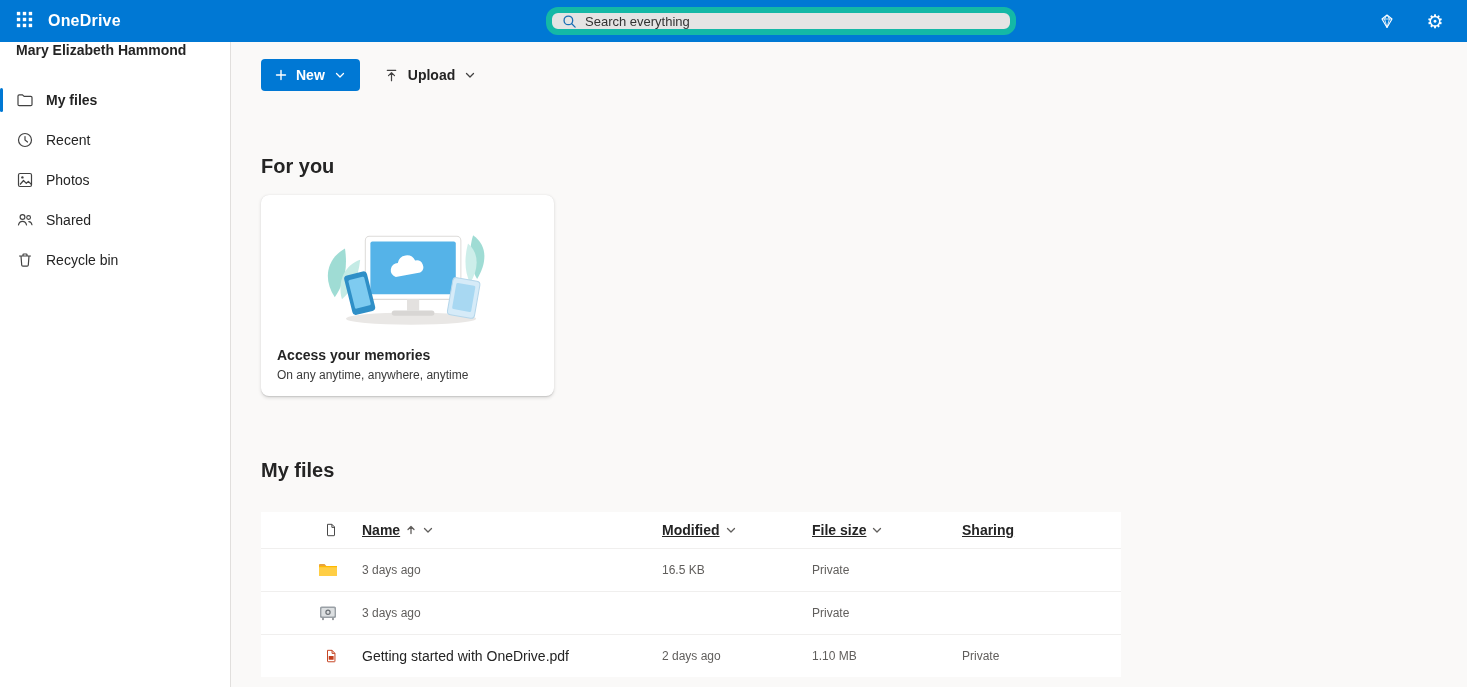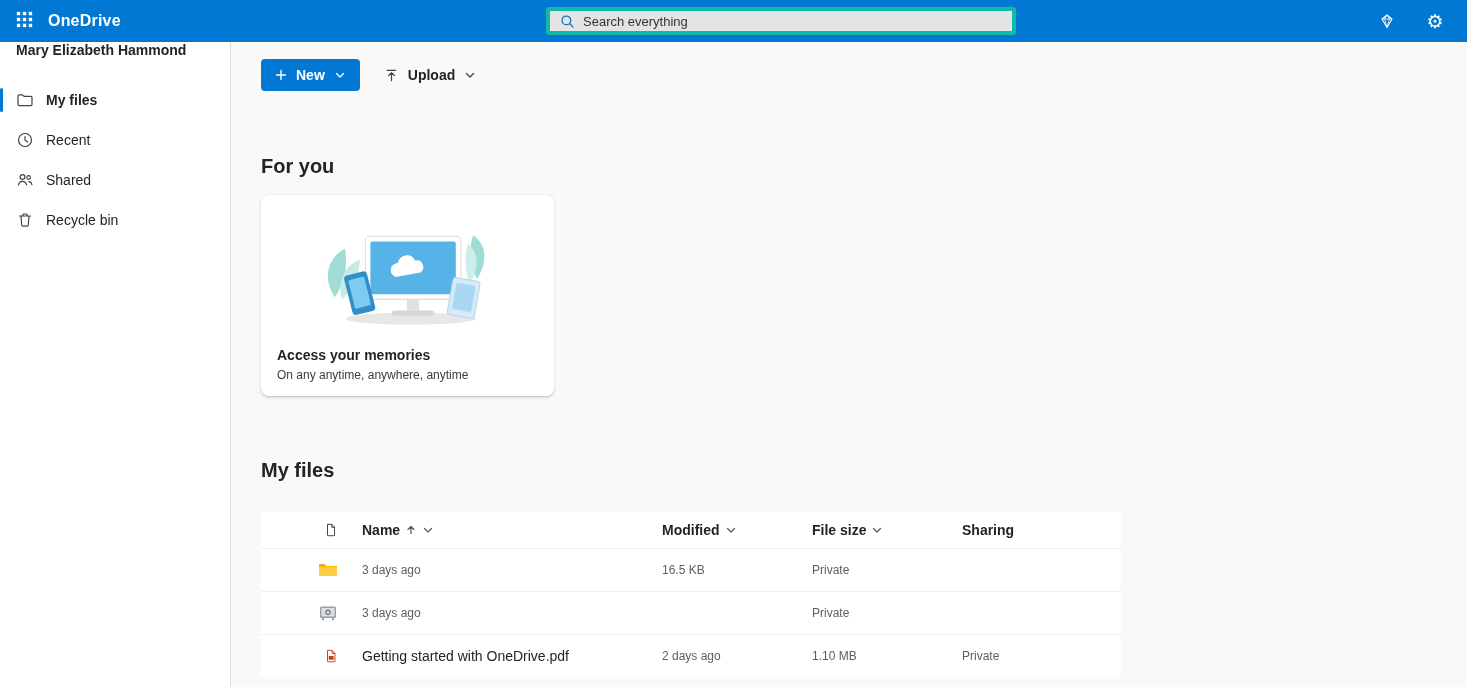--- a/index.html
+++ b/index.html
@@ -3,21 +3,21 @@
 <meta charset="utf-8">
 <style>
   * { margin:0; padding:0; box-sizing:border-box; }
   html,body { width:1467px; height:687px; overflow:hidden; }
   body { font-family:"Liberation Sans", sans-serif; background:#faf9f8; color:#242424; }
 
   
   .header { height:42px; background:#0078d4; display:flex; align-items:center; position:relative; color:#fff; }
   .waffle-btn { width:48px; height:42px; display:flex; align-items:center; justify-content:center; cursor:pointer; background:none; border:none; }
   .app-title { font-size:16px; font-weight:700; color:#fff; letter-spacing:.2px; }
-  .search-box { position:absolute; left:546px; top:7px; width:470px; height:28px; background:#e4e4e4; border:4px solid #14b8a6; border-radius:3px; display:flex; align-items:center; padding:0 10px; gap:8px; }
+  .search-box { position:absolute; left:546px; top:7px; width:470px; height:28px; background:#e4e4e4; border:6px solid #14b8a6; border-radius:12px; display:flex; align-items:center; padding:0 10px; gap:8px; }
   .search-box input { flex:1; border:none; outline:none; background:transparent; font-size:13px; color:#1f1f1f; font-family:"Liberation Sans", sans-serif; }
   .search-box input::placeholder { color:#333; opacity:1; }
   .header-right { margin-left:auto; display:flex; align-items:center; gap:16px; padding-right:16px; }
   .icon-btn { width:32px; height:32px; display:flex; align-items:center; justify-content:center; background:none; border:none; color:#fff; cursor:pointer; }
   .gear-glyph { font-size:19px; color:#fff; line-height:1; }
 
   
   .shell { display:flex; height:645px; }
 
   
@@ -50,21 +50,21 @@
   .card-subtitle { font-size:12px; color:#3b3b3b; margin-top:5px; }
 
   .section-myfiles { margin-top:63px; }
   .files-table { margin-top:30px; width:860px; }
   .trow { display:grid; grid-template-columns:101px 300px 150px 150px 1fr; align-items:center; background:#fff; }
   .thead { height:36px; font-size:14px; font-weight:700; color:#242424; }
   .frow { height:43px; border-top:1px solid #f0efee; cursor:pointer; }
   .cell-icon { display:flex; justify-content:flex-end; padding-right:24px; }
   .cell-name { font-size:14px; color:#242424; display:flex; align-items:center; gap:5px; }
   .cell-meta { font-size:12px; color:#605e5c; }
-  .thead .cell-meta { font-size:14px; font-weight:700; color:#242424; display:flex; align-items:center; gap:5px; }
+  .thead .cell-meta { font-size:14px; font-weight:700; color:#242424; display:flex; align-items:center; gap:5px;text-decoration:underline; }
 </style>
 </head>
 <body>
 
 <div class="header">
   <button class="waffle-btn">
     <span>
       <svg width="17" height="17" viewBox="0 0 20 20">
           <g fill="#fff">
         <rect x="1" y="1" width="4" height="4"></rect>
@@ -126,20 +126,30 @@
       <div class="nav-item">
         <span class="nicon">
           <svg viewBox="0 0 18 18">
               <circle cx="9" cy="9" r="6.5" fill="none" stroke="currentColor" stroke-width="1.2"></circle>
               <path d="M9 5.5V9l2.5 2" fill="none" stroke="currentColor" stroke-width="1.2" stroke-linecap="round"></path>
             </svg>
         </span>
         <span>Recent</span>
       </div>
 
+      <div class="nav-item">
+        <span class="nicon">
+          <svg viewBox="0 0 18 18">
+              <rect x="2.5" y="2.5" width="13" height="13" rx="1.5" fill="none" stroke="currentColor" stroke-width="1.2"></rect>
+              <circle cx="6.4" cy="6.4" r="1.2" fill="currentColor"></circle>
+              <path d="M4 13.5l3.5-4 2.8 2.8 2-2 3.2 3.2" fill="none" stroke="currentColor" stroke-width="1.2" stroke-linejoin="round"></path>
+            </svg>
+        </span>
+        <span>Photos</span>
+      </div>
 
       <div class="nav-item">
         <span class="nicon">
           <svg viewBox="0 0 18 18">
               <circle cx="6.5" cy="6" r="2.4" fill="none" stroke="currentColor" stroke-width="1.2"></circle>
               <path d="M2.5 14c.5-2.4 2-3.6 4-3.6s3.5 1.2 4 3.6" fill="none" stroke="currentColor" stroke-width="1.2" stroke-linecap="round"></path>
               <circle cx="12.6" cy="6.5" r="1.9" fill="none" stroke="currentColor" stroke-width="1.1"></circle>
               <path d="M12.8 10.6c1.7.2 2.8 1.3 3.2 3.2" fill="none" stroke="currentColor" stroke-width="1.1" stroke-linecap="round"></path>
             </svg>
         </span>

